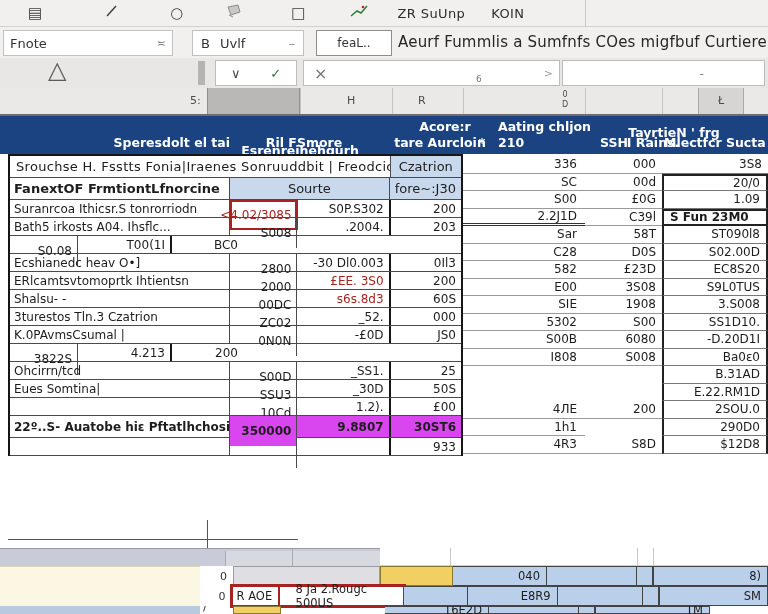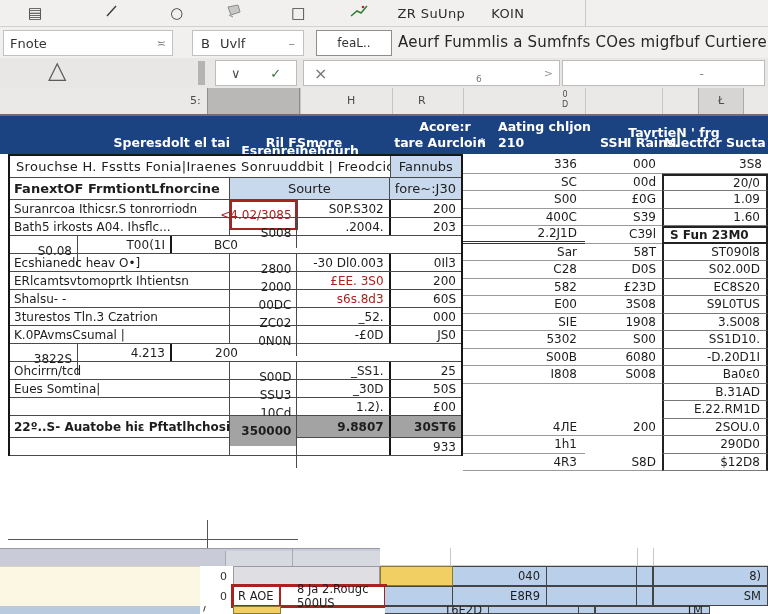--- a/index.html
+++ b/index.html
@@ -68,21 +68,21 @@
   .lc { width:94px;  padding:0 5px; border-right:2px solid #161616; text-align:right; display:flex; align-items:center; justify-content:flex-end; }
   .ld { width:71px;  padding:0 5px; text-align:right; display:flex; align-items:center; justify-content:flex-end; }
   .merge-abc { width:384px; padding:0 6px; border-right:1px solid #4a4a4a; font-weight:500; letter-spacing:.3px; display:flex; align-items:center; overflow:hidden; white-space:nowrap; }
   .cell-blue { background:#c9d9ed; }
   .src-a { width:222px; padding:0 4px; border-right:1px solid #4a4a4a; font-weight:bold; display:flex; align-items:center; }
   .src-bc { width:162px; background:#c9d9ed; border-right:1px solid #4a4a4a; display:flex; align-items:center; justify-content:center; }
   .src-d { width:71px; background:#c9d9ed; padding:0 5px; display:flex; align-items:center; justify-content:flex-end; }
   .redbox { box-shadow:inset 0 0 0 2px #a8231f; }
   .red { color:#a8231f; }
   .hl { height:22px; font-weight:bold; }
-  .hl .lb, .hl .lc, .hl .ld { background:#a3a3a3; }
+  .hl .lb, .hl .lc, .hl .ld { background:#d946ef; }
   .ltail { position:absolute; left:8px; top:520px; width:290px; font-size:12px; }
   .ltail .lrow { border-bottom:1px solid #555; }
   .ltail .la2 { width:200px; border-right:1px solid #555; }
   .ltail .lb2 { width:88px; }
 
   
   .rtable { position:absolute; left:463px; top:156px; width:305px; font-size:12px; }
   .rrow { display:flex; height:17.5px; }
   .re { width:122px; padding:0 8px; text-align:right; display:flex; align-items:center; justify-content:flex-end; border-bottom:1px solid #9a9a9a; }
   .rf { width:77px; padding:0 6px; text-align:right; display:flex; align-items:center; justify-content:flex-end; border-bottom:1px solid #9a9a9a; }
@@ -111,21 +111,21 @@
   .graycell { width:147px; background:#dedee3; border:1px solid #9a9aa6; }
   .yellowcell { width:73px; background:#f2cf63; border:1px solid #8a7a30; }
   .bluecell { background:#bad0ea; border:1px solid #444; border-left:none; justify-content:flex-end; padding-right:6px; }
   .bw1 { width:94px; }
   .bw2 { width:90px; }
   .bw3 { width:16px; }
   .bw4 { width:115px; border-left:1px solid #444; }
   .redwrap { display:flex; box-shadow:0 0 0 2px #a8231f; background:#fff; }
   .redcell { display:flex; align-items:center; background:#fff; border:1px solid #a8231f; padding:0 4px; font-size:11.5px; }
   .rc1 { width:47px; }
-  .rc2 { width:105px;padding-left:16px; }
+  .rc2 { width:125px;padding-left:16px; }
   .smallyellow { width:48px; height:8px; background:#f2cf63; border:1px solid #8a7a30; margin-left:33px; }
 </style>
 </head>
 <body>
 
 <div class="app">
 
   <div class="toolbar">
     <span class="tb-icon" style="margin-left:28px">▤</span>
     <span class="tb-icon" style="margin-left:62px">
@@ -215,21 +215,21 @@
     <span class="hb5b">210</span>
     <span class="hb6">SSH</span>
     <span class="hb7t">TayrtieN ' frg</span>
     <span class="hb7b">I Rains.</span>
     <span class="hb8">Mlectfcr Sucta</span>
   </div>
 
   <div class="ltable">
     <div class="lrow hdr">
       <div class="merge-abc">Srouchse H. Fsstts Fonia|Iraenes Sonruuddbit |  Freodcicnsn |</div>
-      <div class="ld cell-blue" style="justify-content:center">Fannubs</div>
+      <div class="ld cell-blue" style="justify-content:center">Czatrion</div>
     </div>
     <div class="lrow hdr">
       <div class="src-a">FanextOF FrmtiontLfnorcine</div>
       <div class="src-bc">Sourte</div>
       <div class="src-d">fore~:J30</div>
     </div>
     <div id="left-rows">
         <div class="lrow">
           <div class="la">Suranrcoa Ithicsr.S tonrorriodn</div>
           <div class="lb redbox red">&lt;4.02/3085</div>
@@ -341,25 +341,20 @@
           <div class="re">SC</div>
           <div class="rf">00d</div>
           <div class="rg boxtop">20/0</div>
         </div>
         <div class="rrow">
           <div class="re">S00</div>
           <div class="rf">£0G</div>
           <div class="rg">1.09</div>
         </div>
         <div class="rrow">
-          <div class="re">400C</div>
-          <div class="rf">S39</div>
-          <div class="rg">1.60</div>
-        </div>
-        <div class="rrow">
           <div class="re dul">2.2J1D</div>
           <div class="rf">C39l</div>
           <div class="rg gbox">S Fun 23M0</div>
         </div>
         <div class="rrow">
           <div class="re">Sar</div>
           <div class="rf">58T</div>
           <div class="rg">ST090l8</div>
         </div>
         <div class="rrow">

